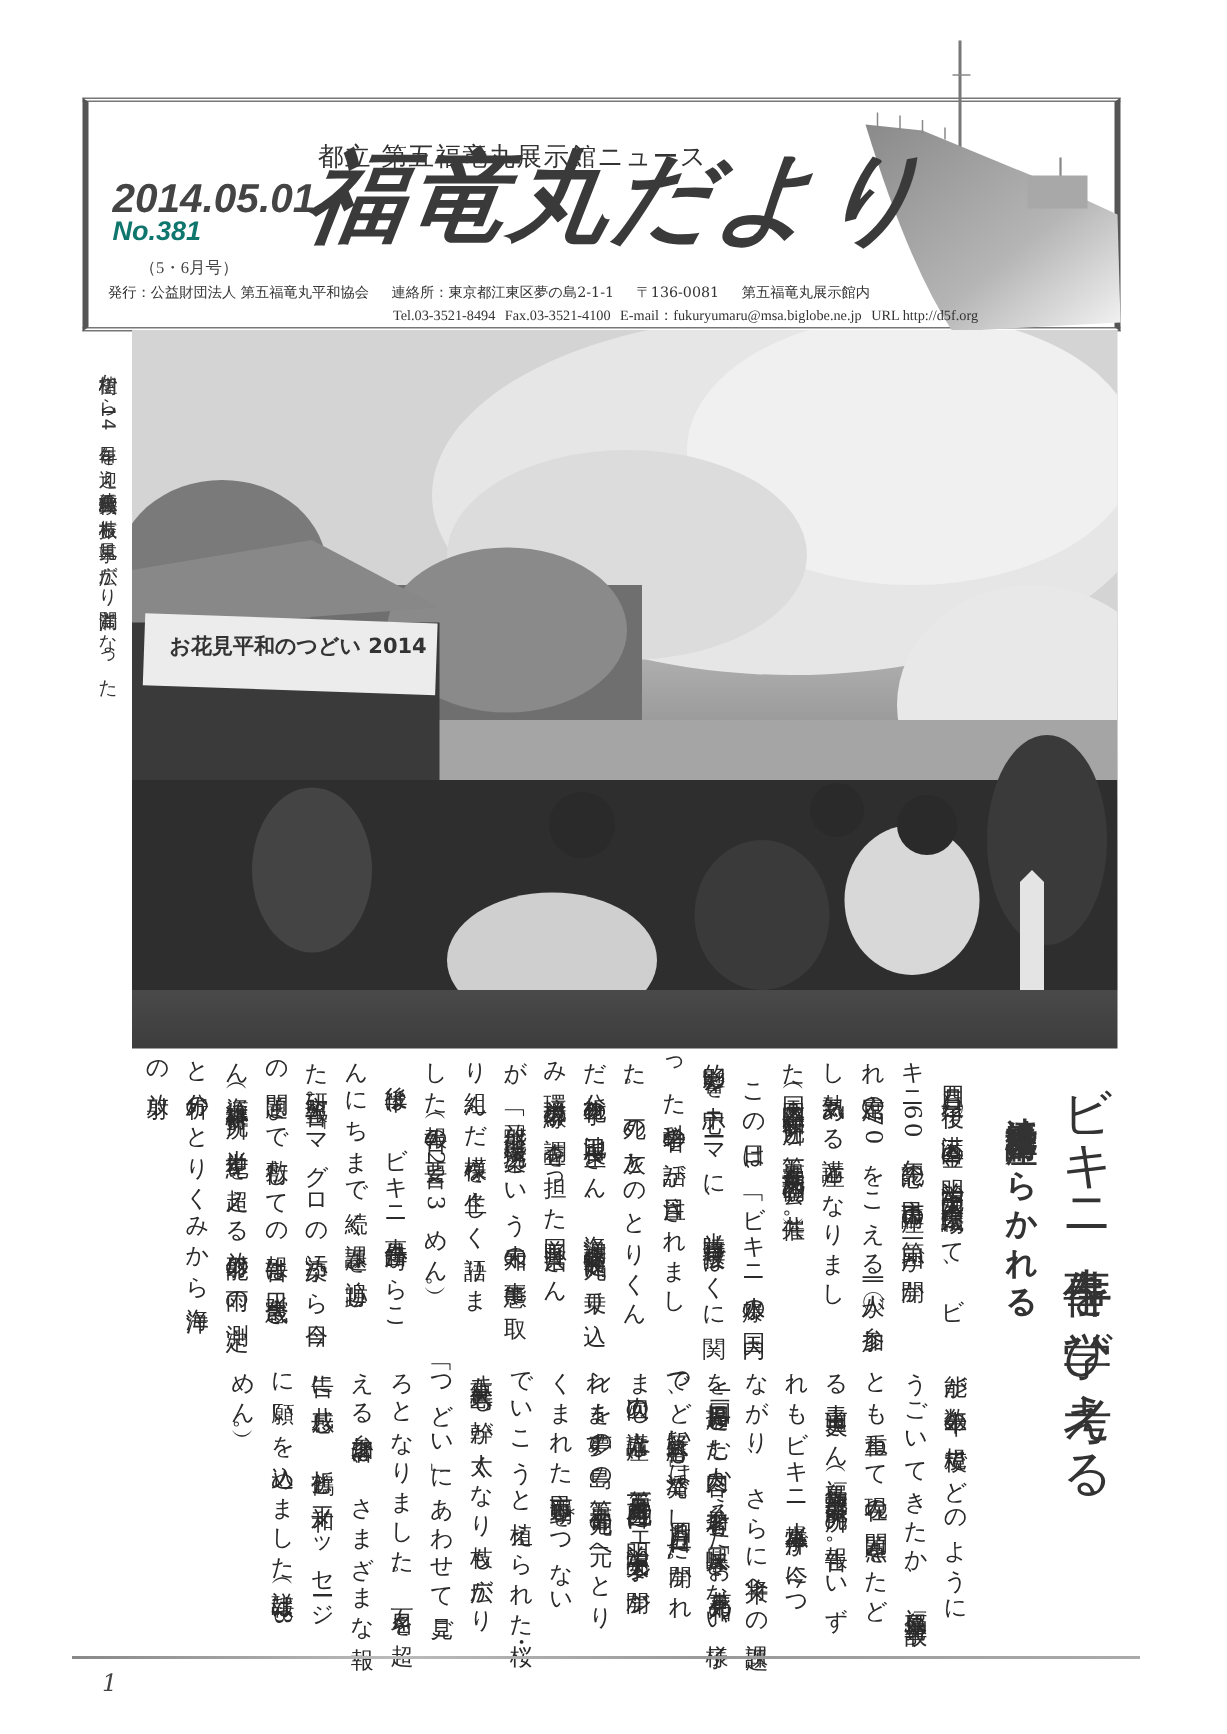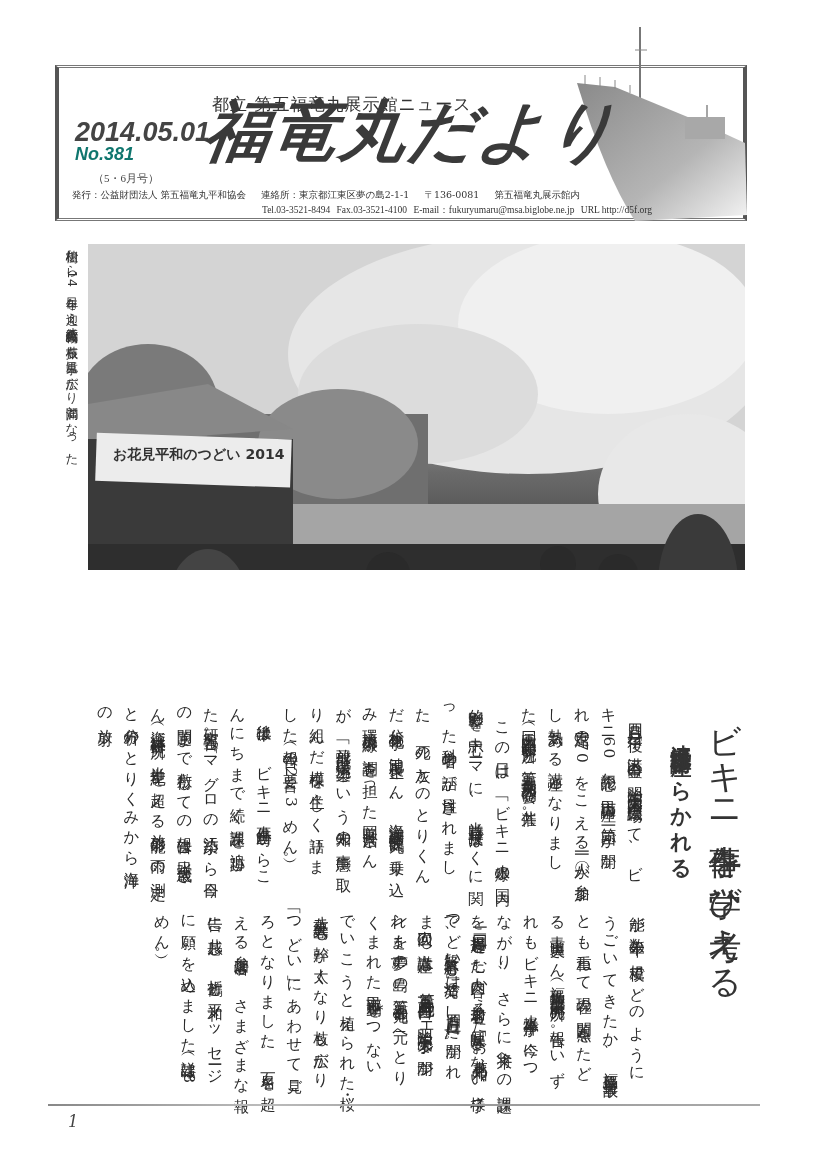--- a/index.html
+++ b/index.html
@@ -46,21 +46,21 @@
   }
   #pubinfo-1 .gap { display:inline-block; width:12px; }
   #pubinfo-2 {
     left:262px; top:204px; font-size:9.5px; color:#333; white-space:nowrap;
     font-family:"Liberation Serif", serif;
   }
   #pubinfo-2 span { margin-right:4px; }
 
   
   #photo {
-    left:88px; top:244px; width:657px; height:326px; overflow:hidden;
+    left:88px; top:220px; width:657px; height:479px; overflow:hidden;
     background:linear-gradient(180deg,#d9d9d9 0%,#cfcfcf 30%,#9a9a9a 55%,#6b6b6b 70%,#3d3d3d 100%);
   }
   #photo-caption {
     left:62px; top:240px; height:425px; width:18px;
     writing-mode:vertical-rl; font-size:12.5px; letter-spacing:0.5px; color:#333;
     font-family:"DejaVu Sans", sans-serif;
   }
 
   
   #headline {

